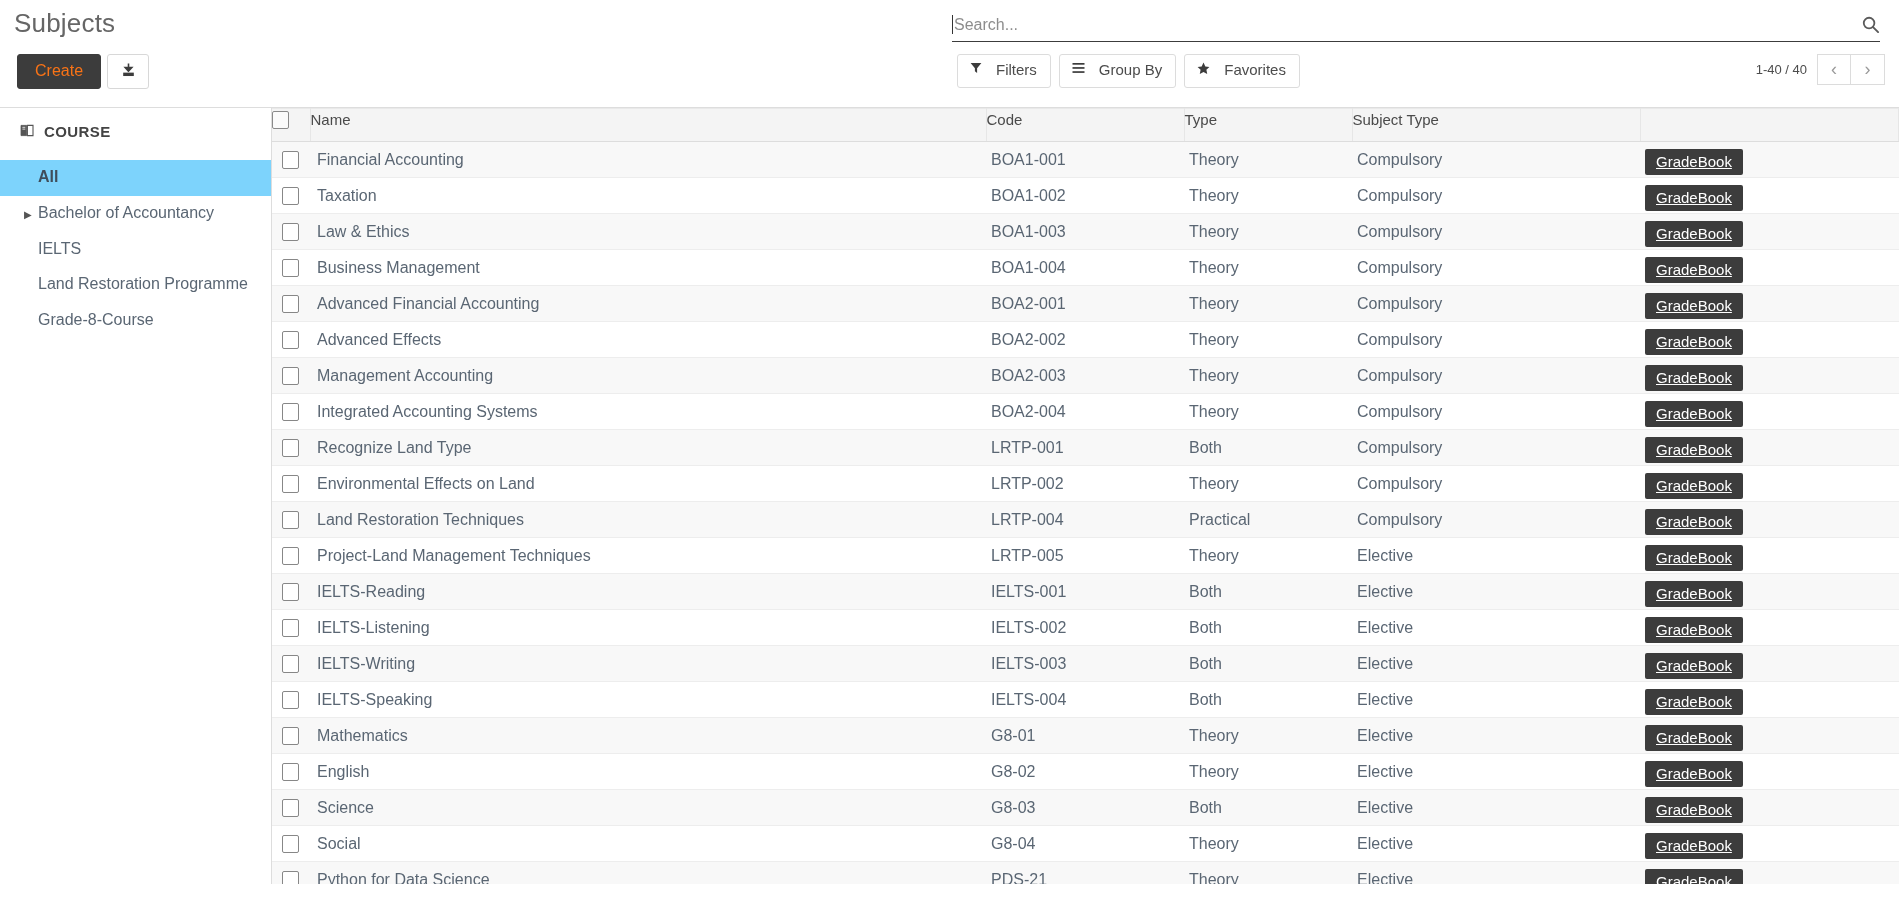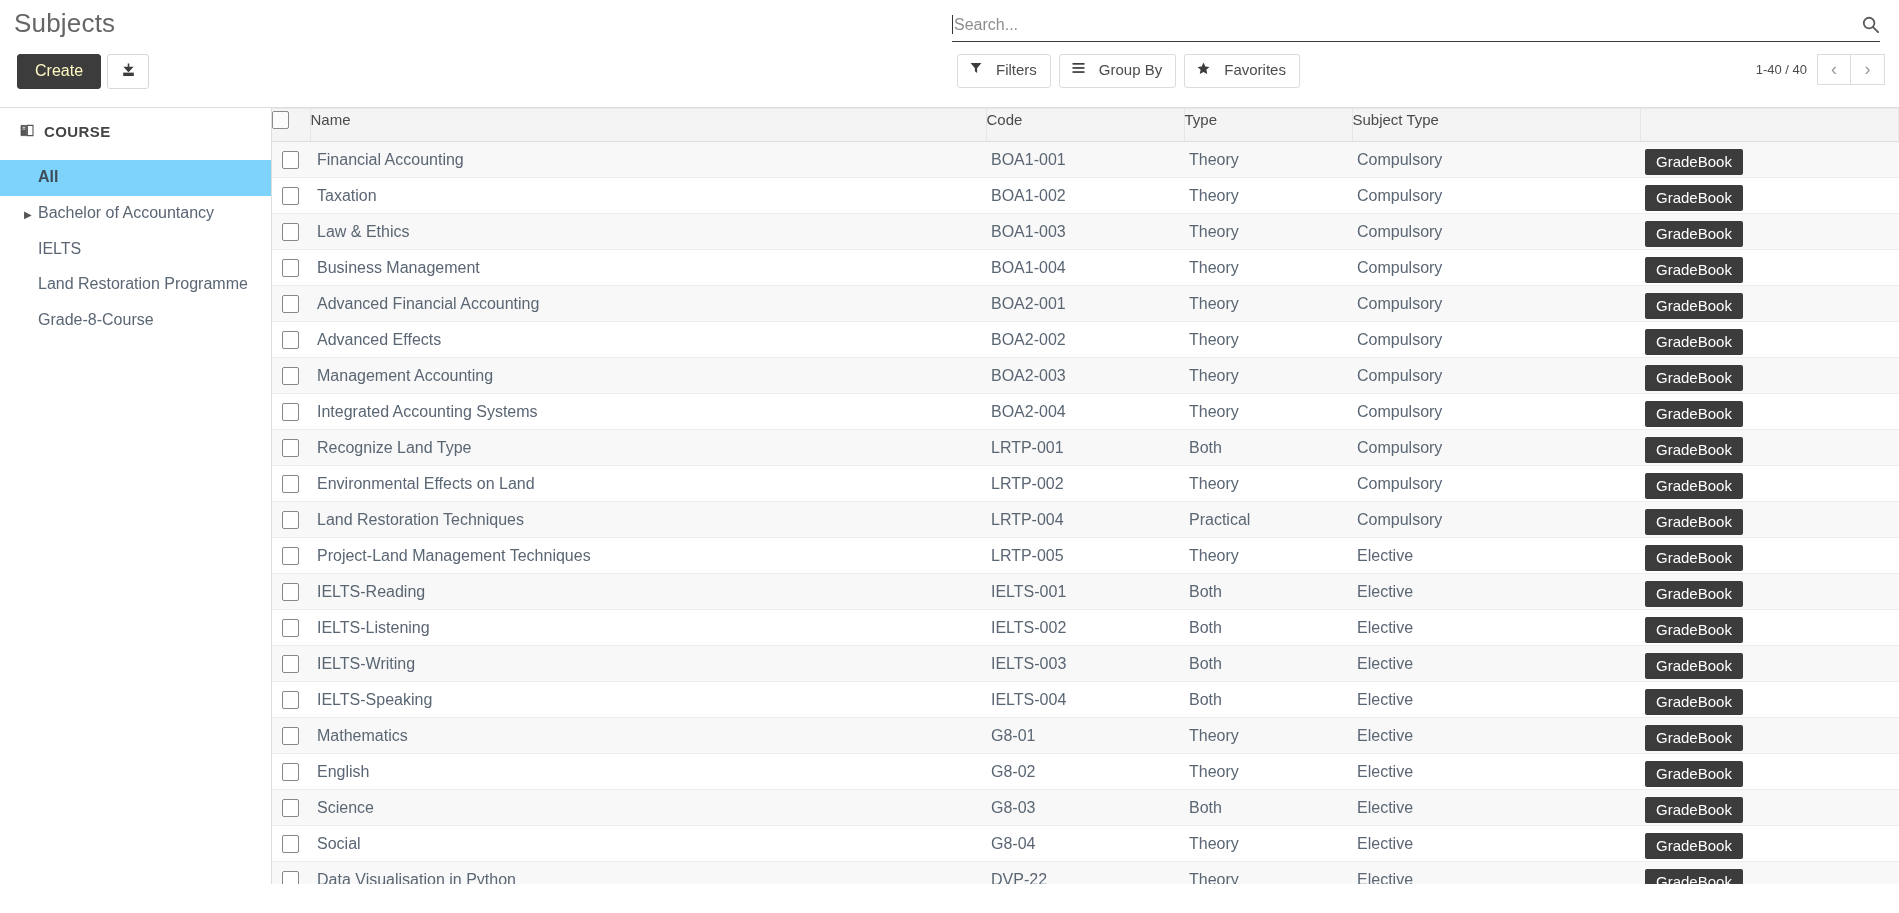--- a/index.html
+++ b/index.html
@@ -32,21 +32,21 @@
 
   .action-row {
     position: absolute;
     left: 17px; top: 54px;
     display: flex;
     align-items: stretch;
     gap: 6px;
   }
   .btn-create {
     background: #3c3c3c;
-    color: #fef9c3;
+    color: #f97316;
     border: 1px solid #3c3c3c;
     font-size: 16px;
     padding: 6px 17px 7px 17px;
     border-radius: 3px;
     line-height: 1.25;
     cursor: pointer;
     font-family: "Liberation Sans", sans-serif;
   }
   .btn-import {
     background: #ffffff;
@@ -248,20 +248,21 @@
     background: #3c3c3c;
     color: #ffffff;
     font-size: 15px;
     padding: 4px 11px 5px 11px;
     border-radius: 2px;
     border: 0;
     cursor: pointer;
     position: relative;
     top: 2px;
     font-family: "Liberation Sans", sans-serif;
+    text-decoration: underline;
   }
 </style>
 </head>
 <body>
 
 <div class="topbar">
 
   <div class="page-title">Subjects</div>
 
   <div class="action-row">
@@ -520,20 +521,28 @@
           <tr>
             <td class="c-check"><span class="cbox"></span></td>
             <td class="c-name">Social</td>
             <td class="c-code">G8-04</td>
             <td class="c-type">Theory</td>
             <td class="c-stype">Elective</td>
             <td class="c-act"><button class="gb-btn">GradeBook</button></td>
           </tr>
           <tr>
             <td class="c-check"><span class="cbox"></span></td>
+            <td class="c-name">Python for Data Science</td>
+            <td class="c-code">PDS-21</td>
+            <td class="c-type">Theory</td>
+            <td class="c-stype">Elective</td>
+            <td class="c-act"><button class="gb-btn">GradeBook</button></td>
+          </tr>
+          <tr>
+            <td class="c-check"><span class="cbox"></span></td>
             <td class="c-name">Data Visualisation in Python</td>
             <td class="c-code">DVP-22</td>
             <td class="c-type">Theory</td>
             <td class="c-stype">Elective</td>
             <td class="c-act"><button class="gb-btn">GradeBook</button></td>
           </tr>
         </tbody>
     </table>
   </div>
 </div>

